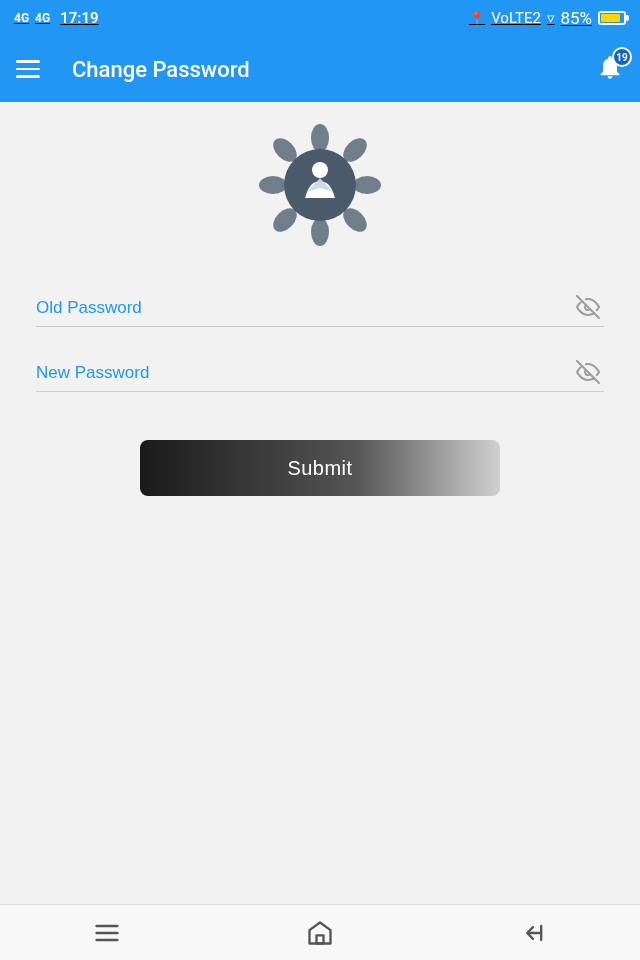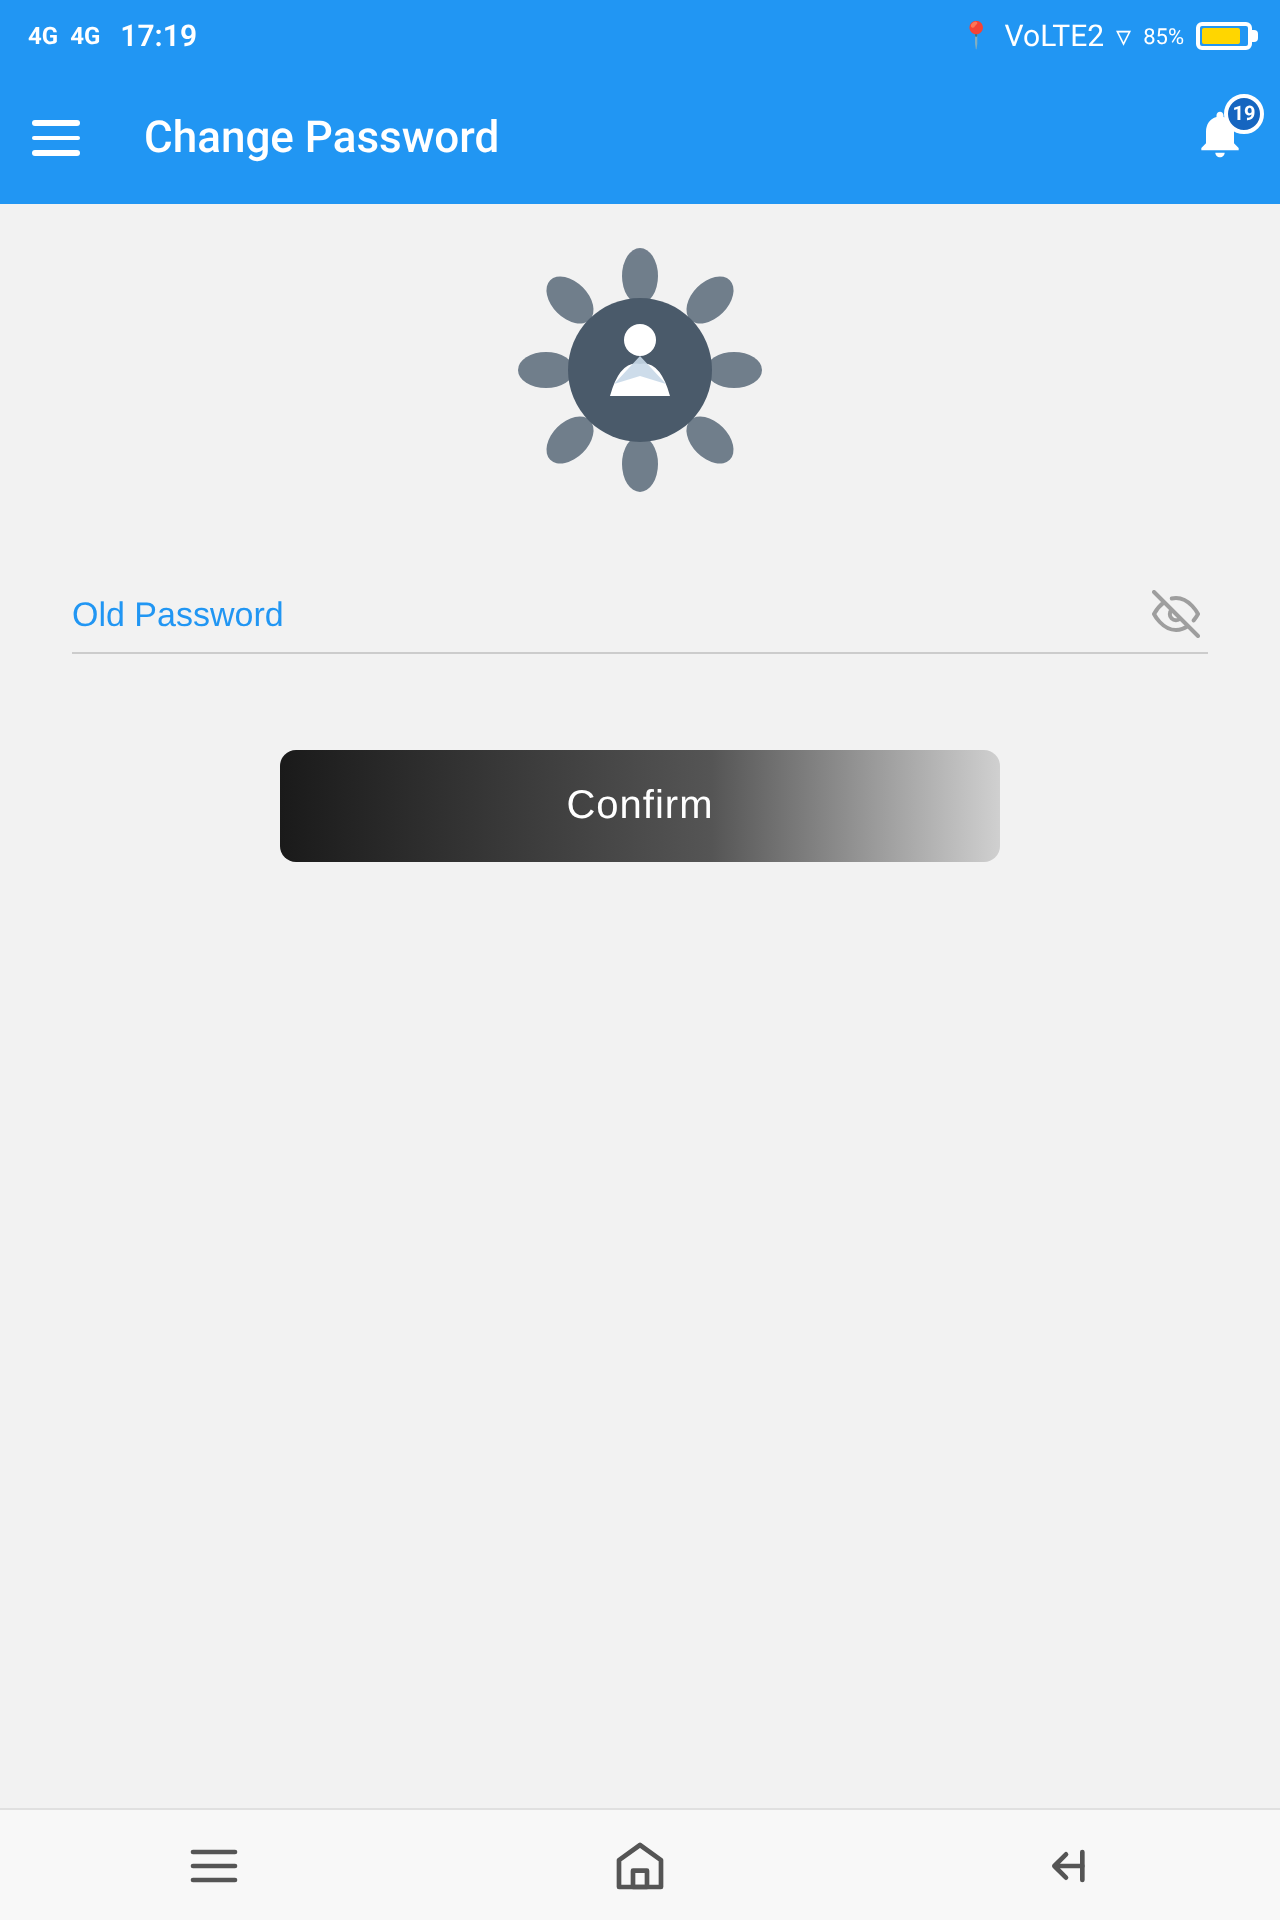--- a/index.html
+++ b/index.html
@@ -14,20 +14,21 @@
 
     
     .status-bar {
       width: 100%;
       height: 36px;
       background: #2196F3;
       display: flex;
       align-items: center;
       justify-content: space-between;
       padding: 0 14px;
+      text-decoration: underline;
     }
     .status-left {
       display: flex;
       align-items: center;
       gap: 6px;
       color: white;
       font-size: 13px;
       font-weight: 600;
     }
     .status-right {
@@ -235,21 +236,21 @@
 <div class="status-bar">
   <div class="status-left">
     <span style="font-size:12px;font-weight:bold;">4G</span>
     <span style="font-size:12px;font-weight:bold;">4G</span>
     <span style="font-size:15px;margin-left:4px;">17:19</span>
   </div>
   <div class="status-right">
     <span style="font-size:13px;">📍</span>
     <span style="font-size:15px;">VoLTE2</span>
     <span style="font-size:15px;">▿</span>
-    <span style="font-size:11px;">85%</span>
+    <span style="font-size:17px;">85%</span>
     <div class="battery-icon">
       <div class="battery-fill"></div>
     </div>
   </div>
 </div>
 
 <div class="app-bar">
   <div class="hamburger-icon">
     <span></span>
     <span></span>
@@ -295,24 +296,32 @@
 
     <div class="form-field">
       <input type="password" placeholder="Old Password" style="">
       <div class="eye-icon">
         <svg viewBox="0 0 24 24" xmlns="http://www.w3.org/2000/svg">
           <path d="M17.94 17.94A10.07 10.07 0 0112 20c-7 0-11-8-11-8a18.45 18.45 0 015.06-5.94M9.9 4.24A9.12 9.12 0 0112 4c7 0 11 8 11 8a18.5 18.5 0 01-2.16 3.19m-6.72-1.07a3 3 0 11-4.24-4.24M1 1l22 22" stroke="#9e9e9e" stroke-width="2" stroke-linecap="round" fill="none"></path>
         </svg>
       </div>
     </div>
 
+    <div class="form-field">
+      <input type="password" placeholder="New Password" style="">
+      <div class="eye-icon">
+        <svg viewBox="0 0 24 24" xmlns="http://www.w3.org/2000/svg">
+          <path d="M17.94 17.94A10.07 10.07 0 0112 20c-7 0-11-8-11-8a18.45 18.45 0 015.06-5.94M9.9 4.24A9.12 9.12 0 0112 4c7 0 11 8 11 8a18.5 18.5 0 01-2.16 3.19m-6.72-1.07a3 3 0 11-4.24-4.24M1 1l22 22" stroke="#9e9e9e" stroke-width="2" stroke-linecap="round" fill="none"></path>
+        </svg>
+      </div>
+    </div>
 
 
     <div class="btn-wrapper">
-      <button class="submit-btn">Confirm</button>
+      <button class="submit-btn">Submit</button>
     </div>
   </div>
 
 </div>
 
 <div class="bottom-nav">
   <div class="nav-icon">
     <svg viewBox="0 0 24 24" xmlns="http://www.w3.org/2000/svg">
       <line x1="3" y1="6" x2="21" y2="6" stroke-linecap="round"></line>
       <line x1="3" y1="12" x2="21" y2="12" stroke-linecap="round"></line>

